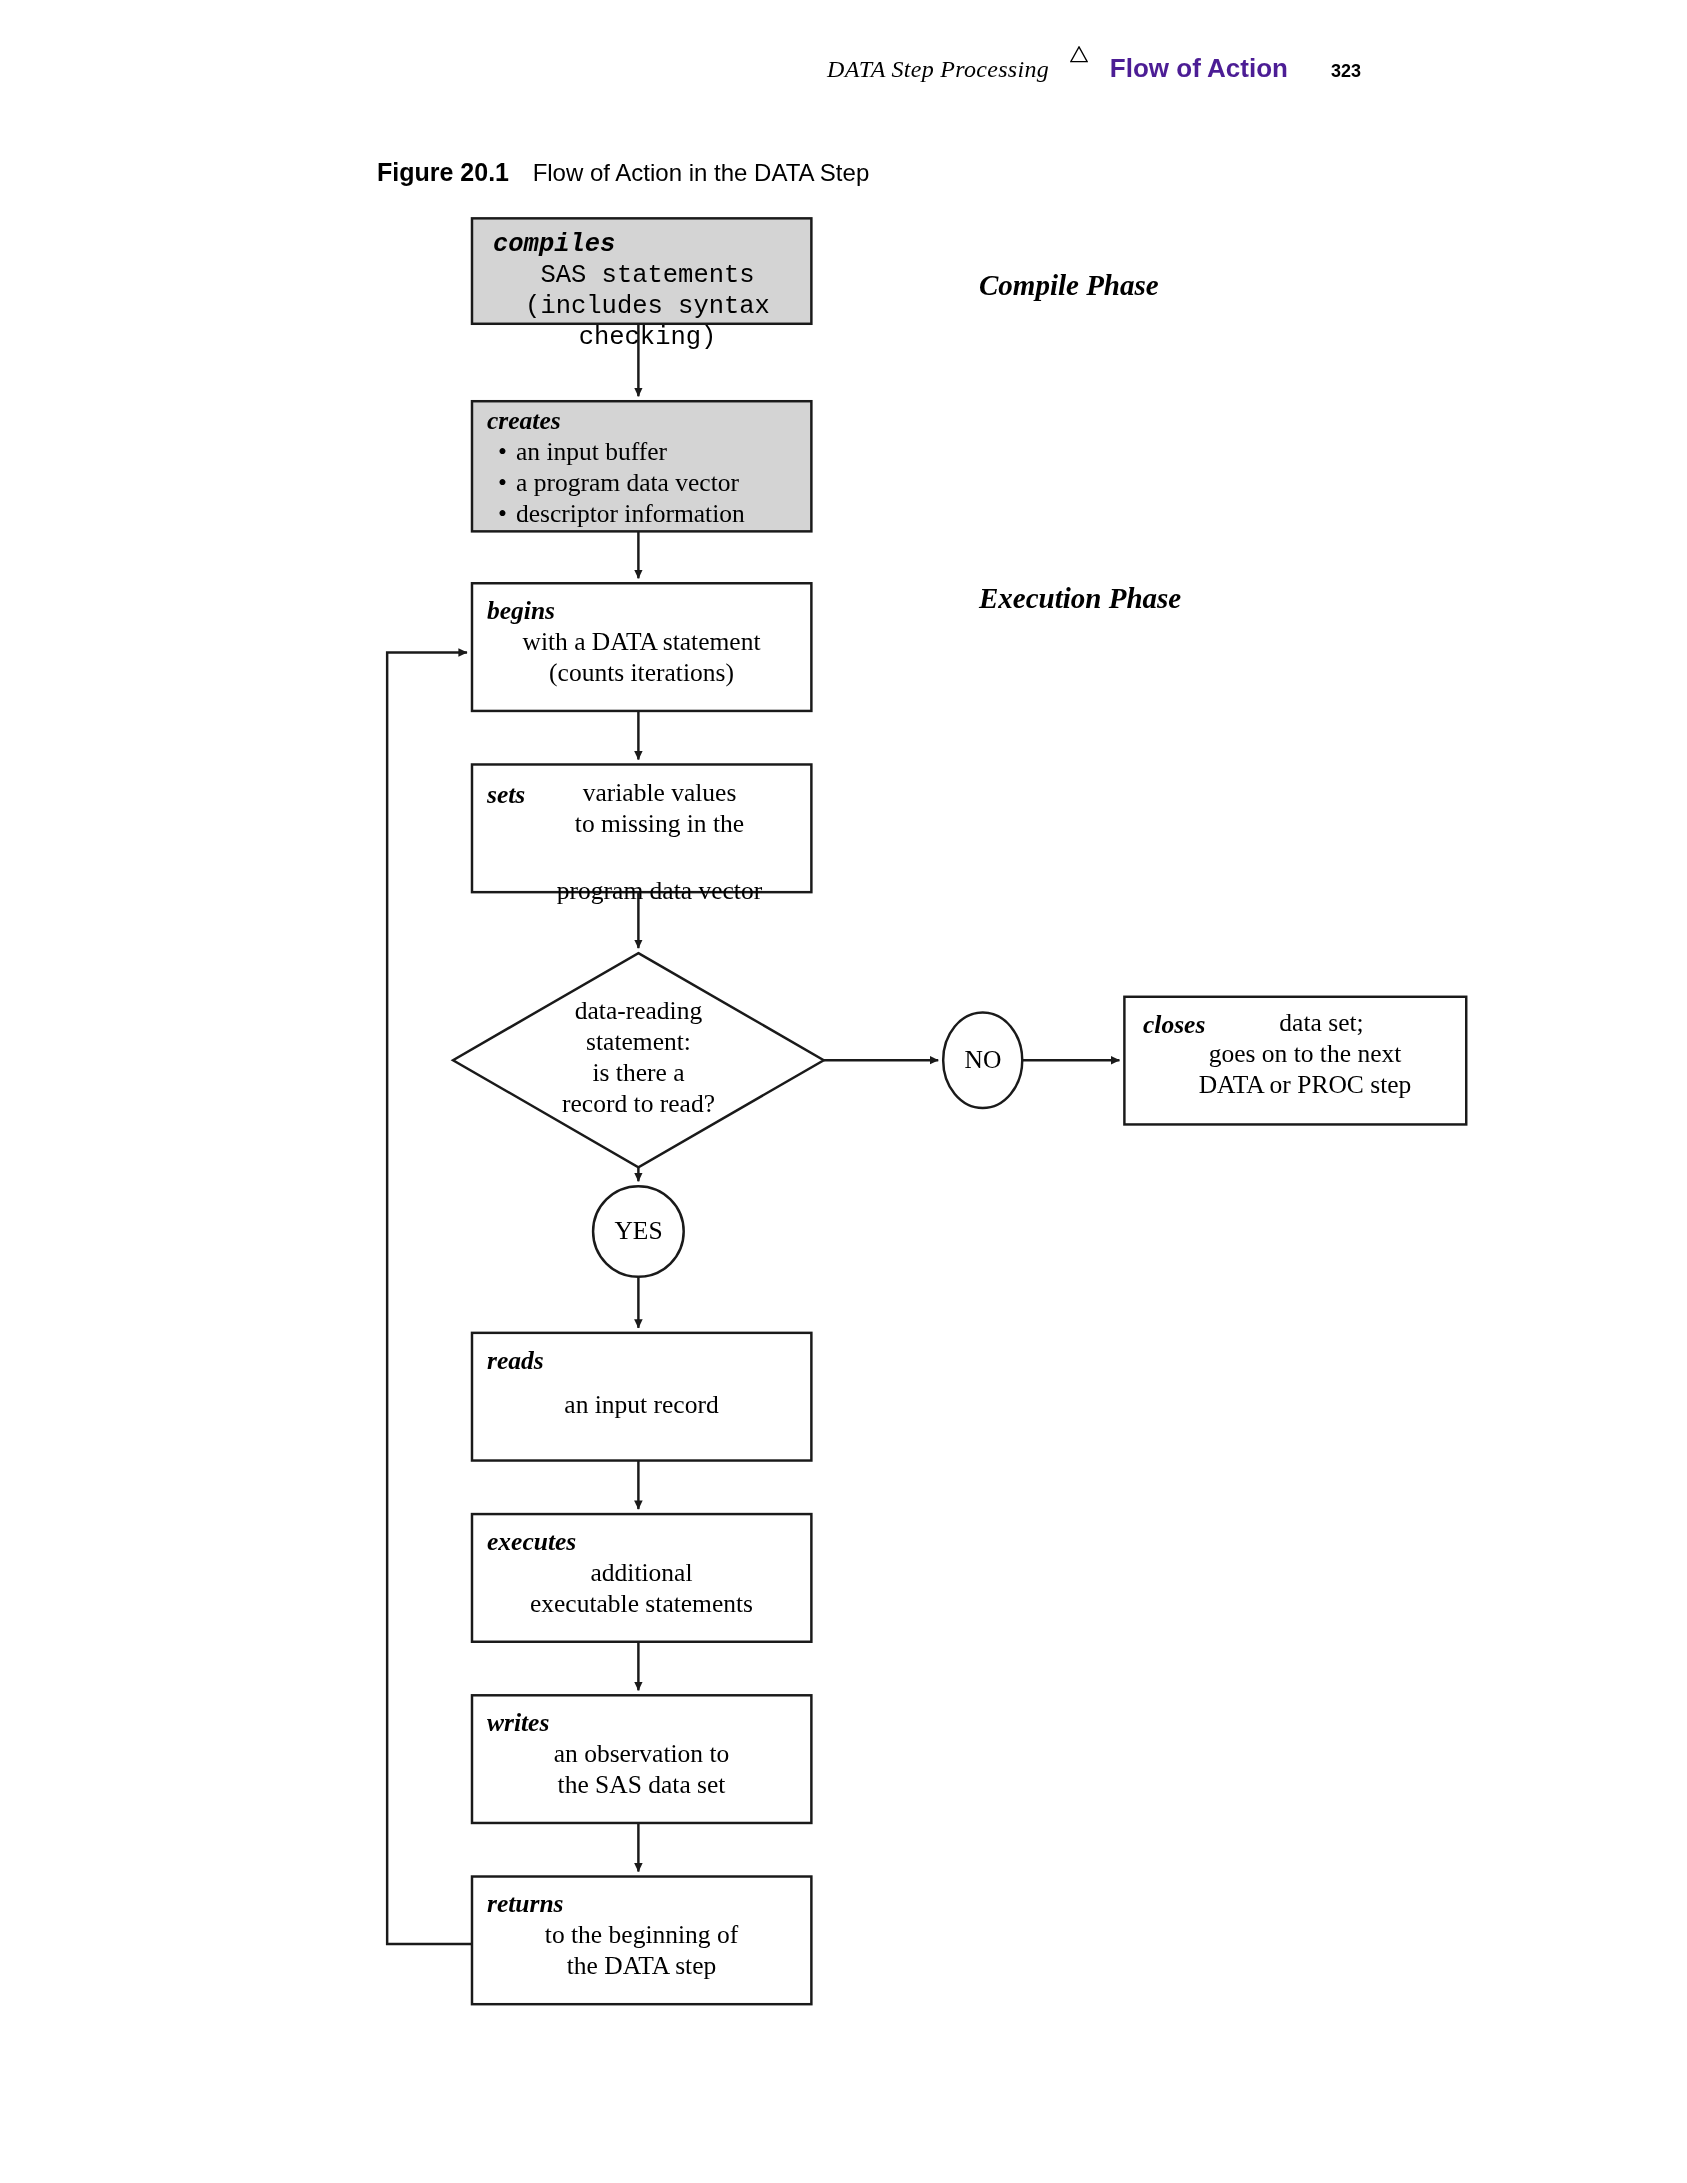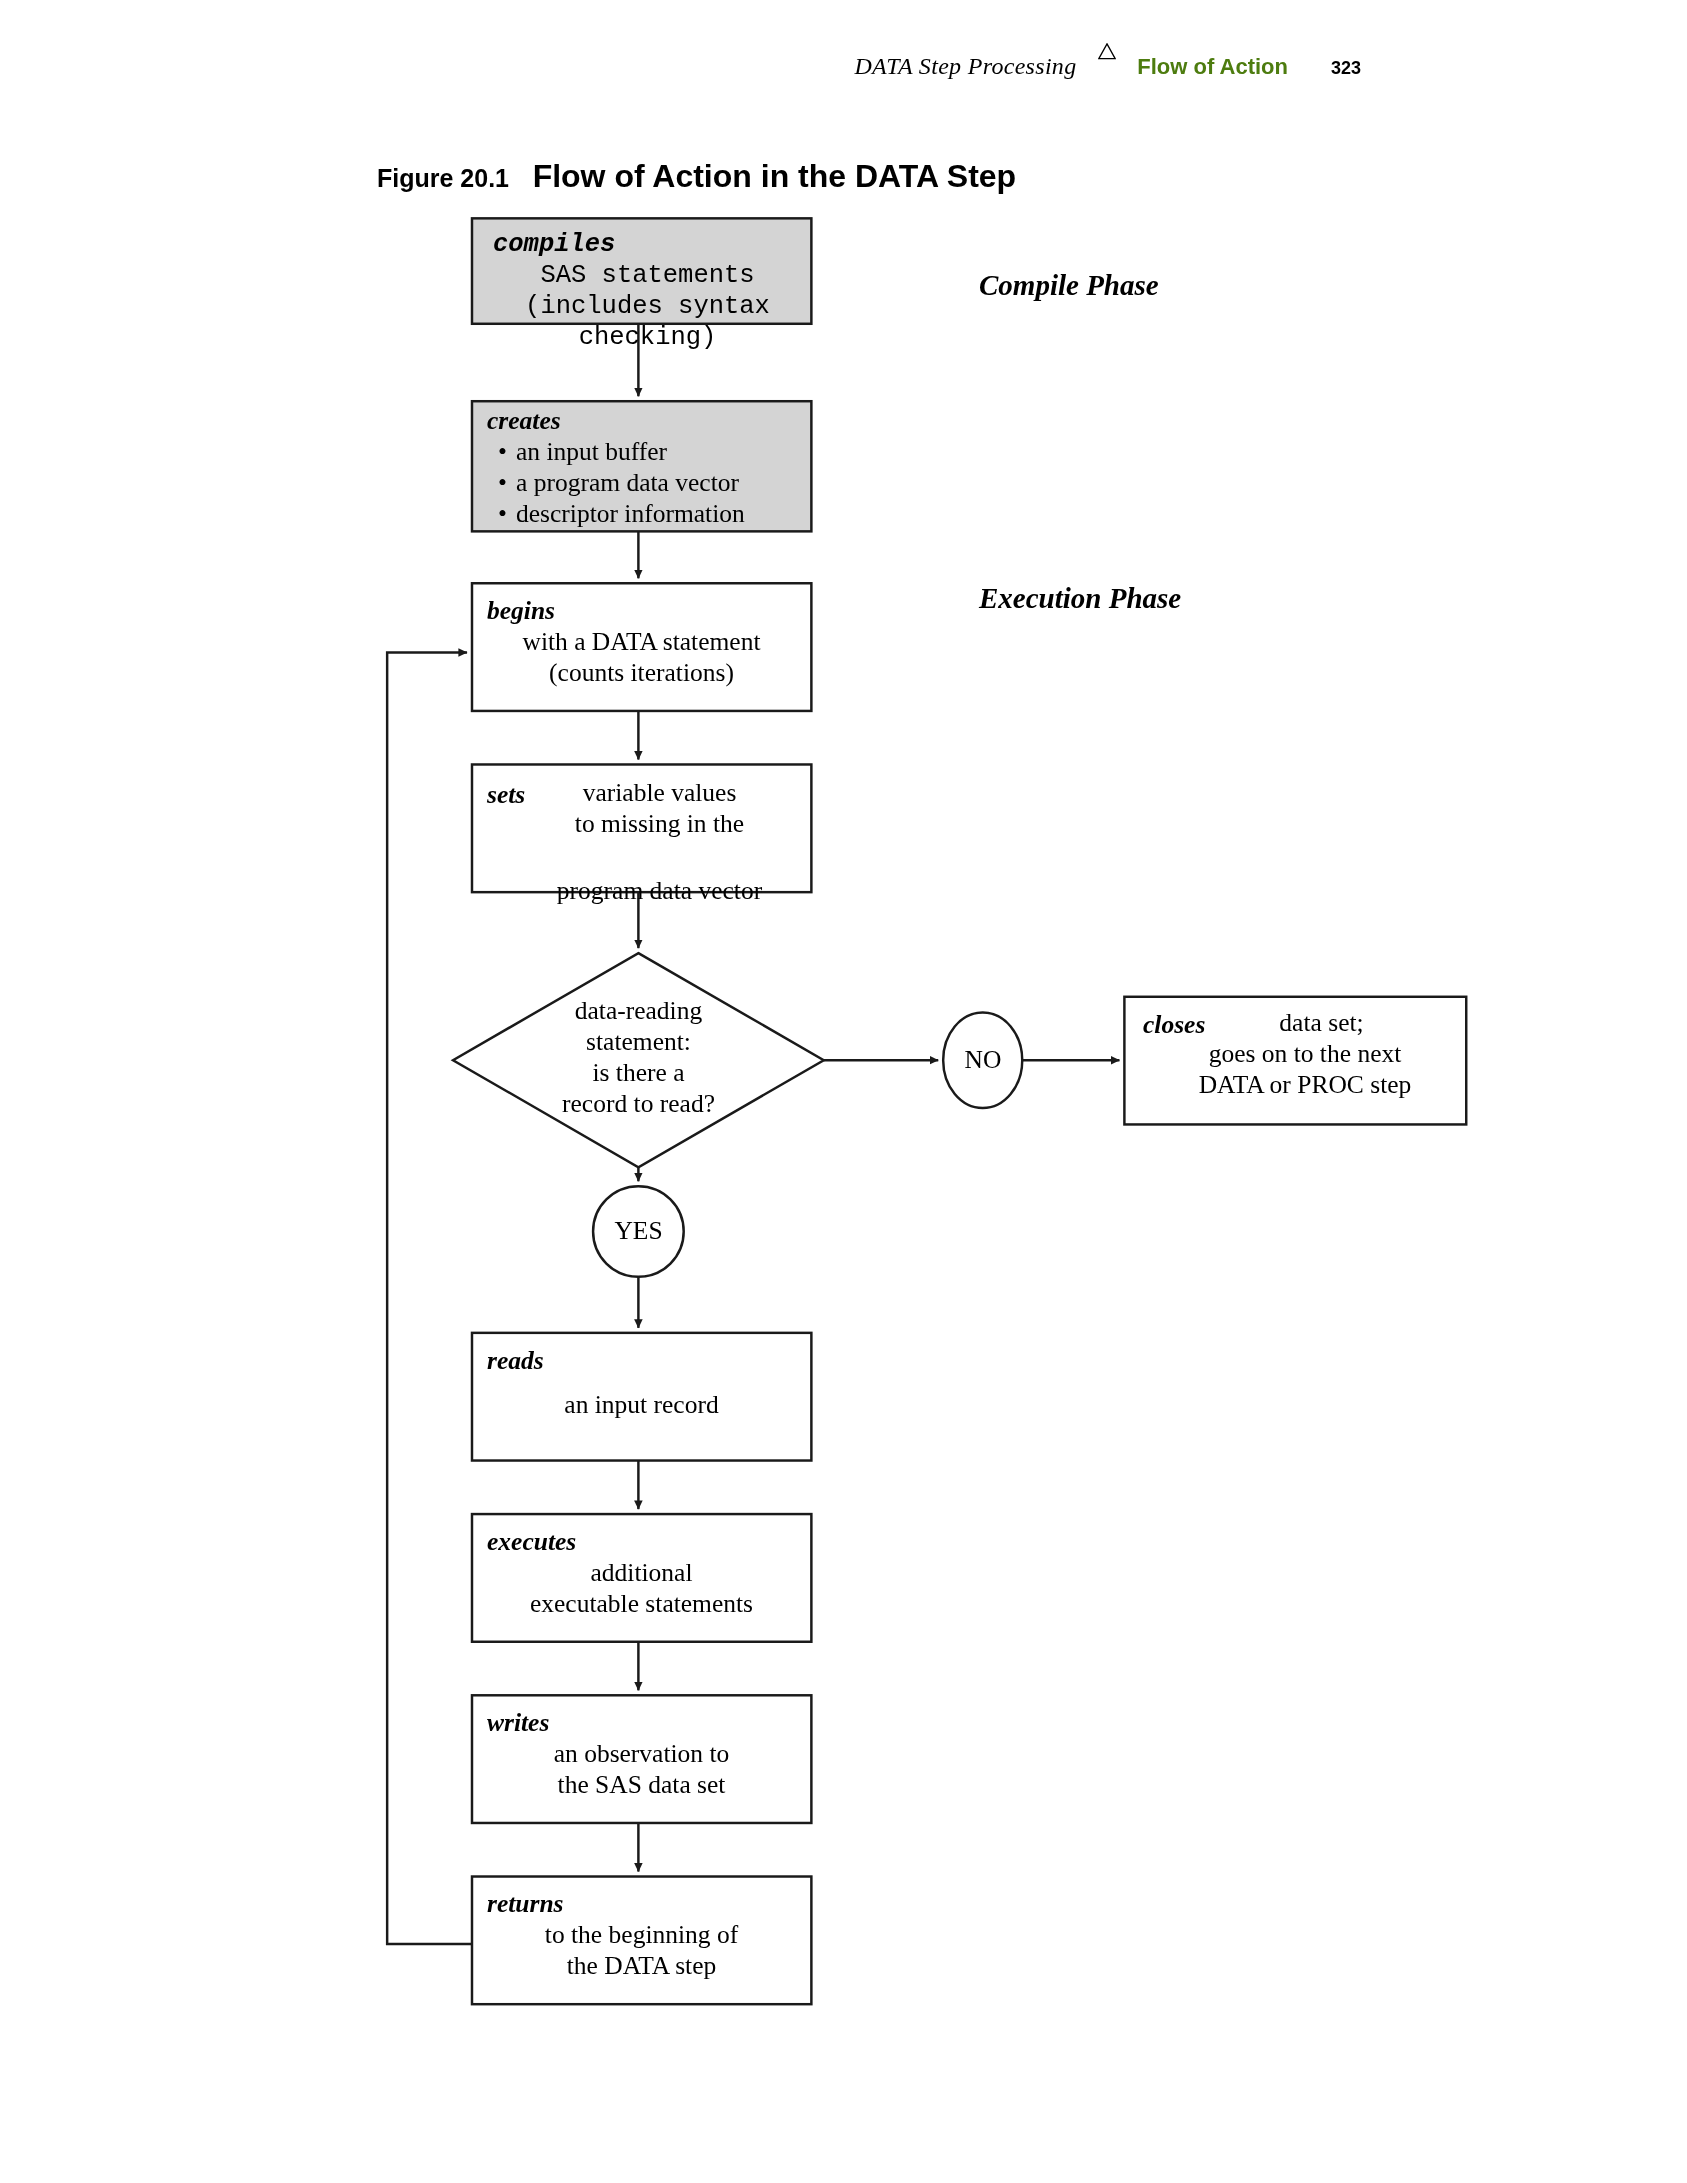--- a/index.html
+++ b/index.html
@@ -39,22 +39,22 @@
     margin: 0 21.4px 1.6px 21.4px;
     border-left: 9px solid transparent;
     border-right: 9px solid transparent;
     border-bottom: 15.7px solid transparent;
     position: relative;
   }
   .runhead-tri svg { display: block; position: absolute; left: -9px; top: -15.7px; }
   .runhead-sec {
     font-family: "Liberation Sans", "DejaVu Sans", sans-serif;
     font-weight: bold;
-    font-size: 22px;
-    color: #4d7c0f;
+    font-size: 26px;
+    color: #4c1d95;
     text-align: center;
   }
   .runhead-page {
     font-family: "Liberation Sans", "DejaVu Sans", sans-serif;
     font-weight: bold;
     font-size: 18px;
     color: #000;
     margin-left: 43px;
   }
 
@@ -65,22 +65,22 @@
     top: 158px;
     white-space: nowrap;
     font-family: "Liberation Sans", "DejaVu Sans", sans-serif;
     color: #000;
   }
   .figcap-num {
     font-weight: bold;
     font-size: 25px;
   }
   .figcap-title {
-    font-weight: bold;
-    font-size: 32px;
+    font-weight: normal;
+    font-size: 24px;
     margin-left: 20px;
   }
 
   
   #flow {
     position: absolute;
     left: 0;
     top: 0;
     width: 1687px;
     height: 2183px;

